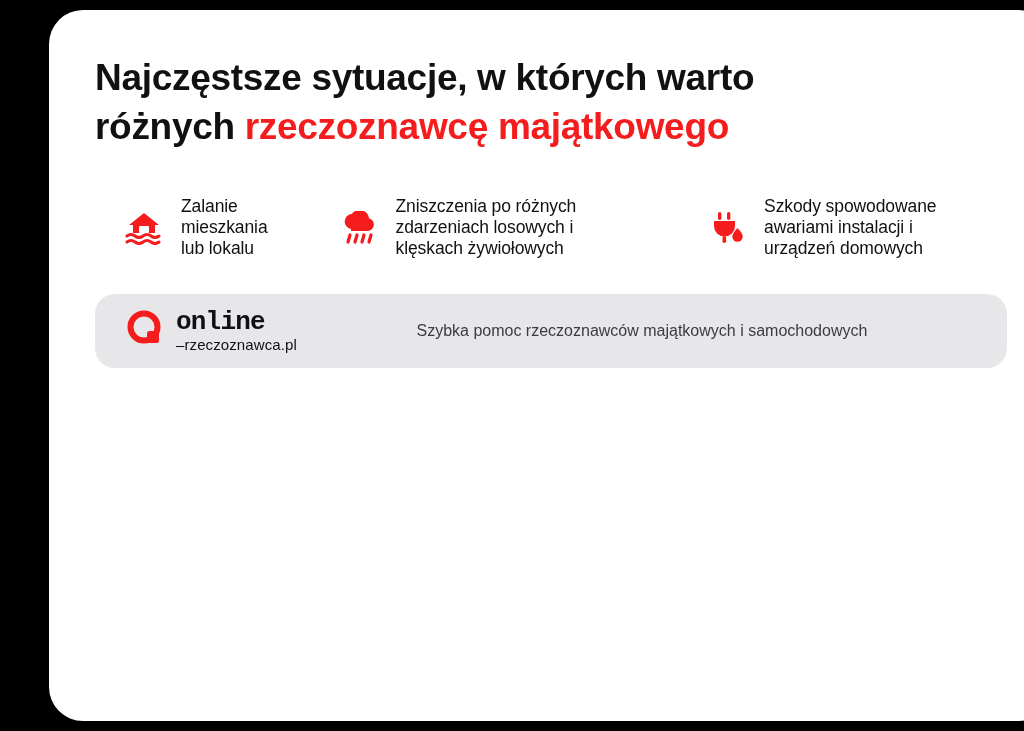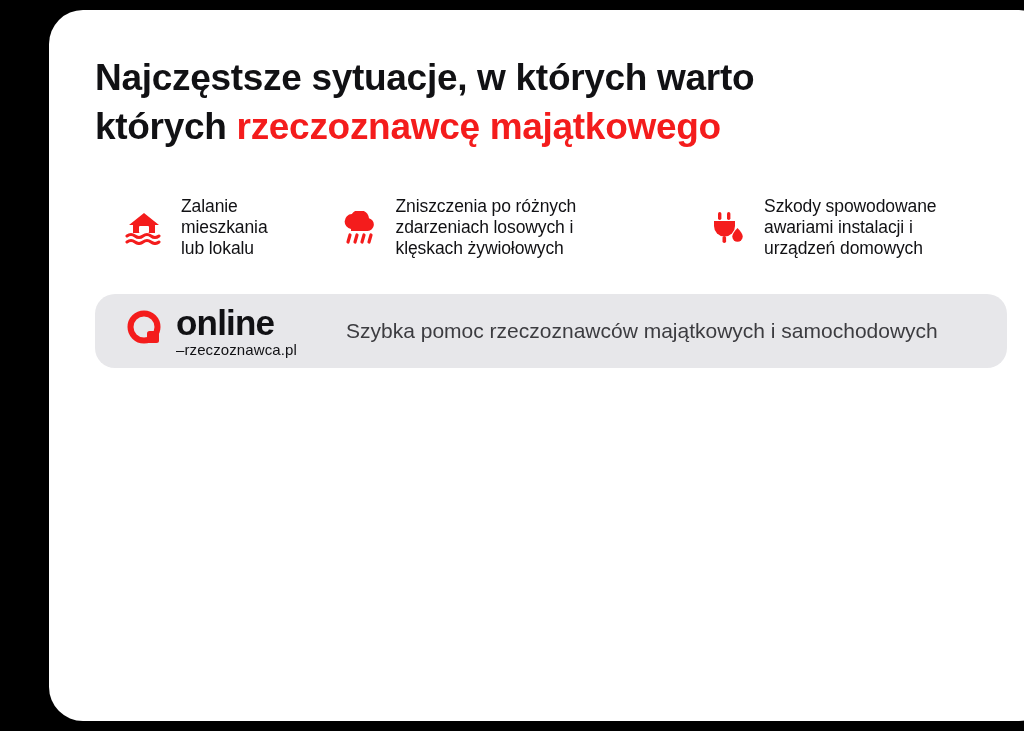--- a/index.html
+++ b/index.html
@@ -71,49 +71,50 @@
     padding: 0 30px;
   }
   .logo {
     display: flex;
     align-items: center;
     gap: 9px;
   }
   .logo-mark { color: #f41c1c; display: block; }
   .logo-text { line-height: 1; }
   .logo-word {
-    font-size: 35px;
+    font-size: 26px;
     font-weight: bold;
     color: #111114;
     letter-spacing: -0.8px;
     display: block;
+    font-family: Liberation Mono, monospace;
   }
   .logo-sub {
     font-size: 15px;
     color: #111114;
     letter-spacing: 0.1px;
     display: block;
     margin-top: 2px;
   }
   .footer-text {
     flex: 1;
     text-align: center;
-    font-size: 21px;
+    font-size: 16px;
     color: #3c3c40;
     padding-left: 10px;
   }
 </style>
 </head>
 <body>
 
 <div class="card">
 
   <h1 class="title">
     <span>Najczęstsze sytuacje, w których warto</span><br>
-    <span>których </span><span class="accent">rzeczoznawcę majątkowego</span>
+    <span>różnych </span><span class="accent">rzeczoznawcę majątkowego</span>
   </h1>
 
   <div class="list">
 
     <div class="row">
       <span class="row-icon">
         <svg width="38" height="34" viewBox="0 0 38 34" fill="currentColor" aria-hidden="true">
           <path d="M19 2 L34 14 H30 V22 H8 V14 H4 Z"></path>
           <rect x="14" y="15" width="10" height="7" rx="1" fill="#ffffff"></rect>
           <path d="M2 25 q4 -3 8 0 t8 0 t8 0 t8 0" stroke="currentColor" stroke-width="3" fill="none" stroke-linecap="round"></path>

